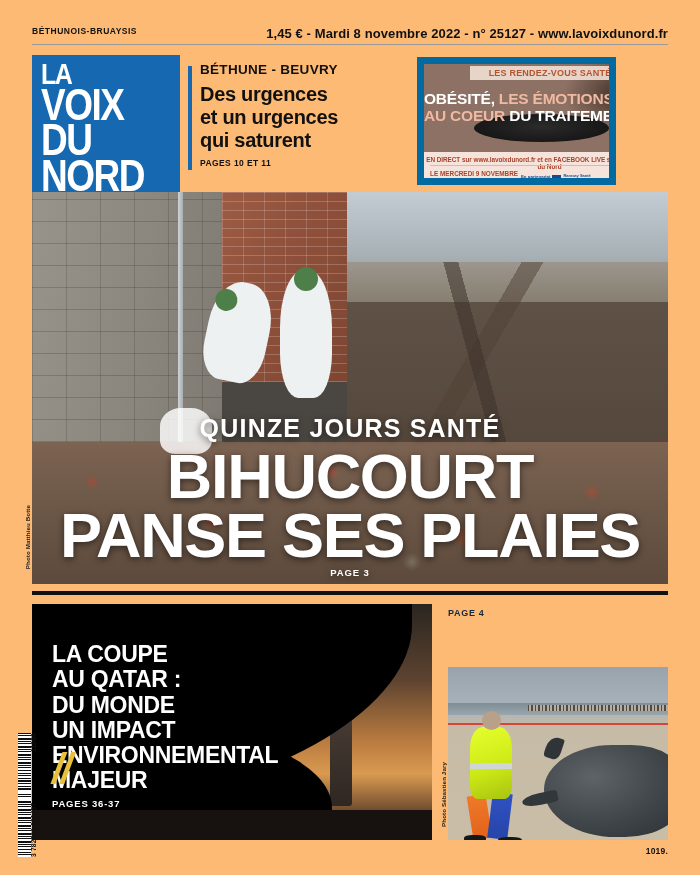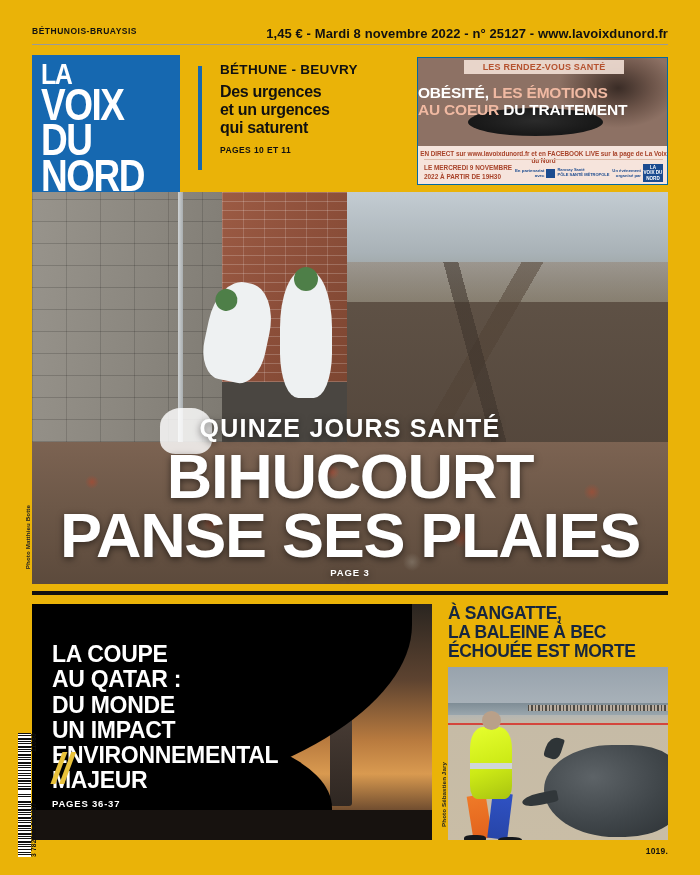--- a/index.html
+++ b/index.html
@@ -2,21 +2,21 @@
 <html><head>
 <meta charset="utf-8">
 <style>
   * { box-sizing: border-box; margin: 0; padding: 0; }
   html, body {
     width: 700px; height: 875px;
     background: #ffffff;
     font-family: "Liberation Sans", sans-serif;
     overflow: hidden;
   }
-  .page { position: relative; width: 700px; height: 875px; background: #eab308; }
+  .page { position: relative; width: 700px; height: 875px; background: #fdba74; }
 
   
   .topstrip {
     position: absolute; left: 32px; top: 26px; width: 636px; height: 16px;
     display: flex; align-items: flex-start; justify-content: space-between;
   }
   .edition {
     font-size: 8.5px; font-weight: bold; letter-spacing: .5px; color: #111;
   }
   .issueline {
@@ -41,43 +41,43 @@
     text-transform: uppercase;
     transform: scaleY(1.18); transform-origin: left top;
   }
   .ln.l1 { font-size: 25px; }
   .ln.l2 { font-size: 37px; margin-top: 3px; }
   .ln.l3 { font-size: 37px; margin-top: 4px; }
   .ln.l4 { font-size: 37px; margin-top: 4px; }
 
   
   .teaser {
-    position: absolute; left: 198px; top: 62px; width: 210px; height: 120px;
-    padding-left: 22px;
+    position: absolute; left: 188px; top: 62px; width: 210px; height: 120px;
+    padding-left: 12px;
   }
   .teaser::before {
     content: ""; position: absolute; left: 0; top: 4px;
     width: 3.5px; height: 104px; background: #1668b0;
   }
   .teaser .kicker {
     font-size: 13.5px; font-weight: bold; letter-spacing: .3px; color: #111;
     margin-bottom: 6px;
   }
   .teaser .head {
-    font-size: 16px; font-weight: bold; line-height: 1.14; color: #111;
+    font-size: 20px; font-weight: bold; line-height: 1.14; color: #111;
     letter-spacing: -.3px;
   }
   .teaser .pages {
     margin-top: 7px; font-size: 8.5px; font-weight: bold; letter-spacing: .4px; color: #111;
   }
 
   
   .ad {
-    position: absolute; left: 417px; top: 57px; width: 251px; height: 128px;
-    background: #f6e4dc; border: 1px solid #0369a1; overflow: hidden;
+    position: absolute; left: 417px; top: 57px; width: 199px; height: 128px;
+    background: #f6e4dc; border: 7px solid #0369a1; overflow: hidden;
   }
   .ad-photo {
     position: absolute; left: 0; top: 0; width: 251px; height: 88px;
     background:
       radial-gradient(ellipse 60px 40px at 200px 30px, #3a2c26 0%, #6b5348 55%, #8d7164 100%),
       radial-gradient(ellipse 90px 50px at 100px 70px, #5d4a40 0%, #7a6457 60%, #9b8274 100%),
       linear-gradient(160deg, #c8b4a6 0%, #a08777 40%, #6f5a4d 75%, #4b3b32 100%);
   }
   .ad-photo .plate {
     position: absolute; left: 50px; top: 50px; width: 135px; height: 28px;
@@ -481,25 +481,20 @@
         <div>ENVIRONNEMENTAL</div>
         <div>MAJEUR</div>
       </div>
       <div class="q-pages">PAGES 36-37</div>
     </div>
     <div class="q-quote">//</div>
   </div>
   <div class="credit-v credit-qatar">Photo AFP</div>
 
   <div class="whale">
-    <div class="w-head">
-      <div>À SANGATTE,</div>
-      <div>LA BALEINE À BEC</div>
-      <div>ÉCHOUÉE EST MORTE</div>
-    </div>
     <div class="w-page">PAGE 4</div>
     <div class="w-photo">
       <div class="w-sea"></div>
       <div class="w-fence"></div>
       <div class="w-tape"></div>
       <div class="w-body"></div>
       <div class="w-snout"></div>
       <div class="w-fin"></div>
       <div class="w-man-legL"></div>
       <div class="w-man-legR"></div>

